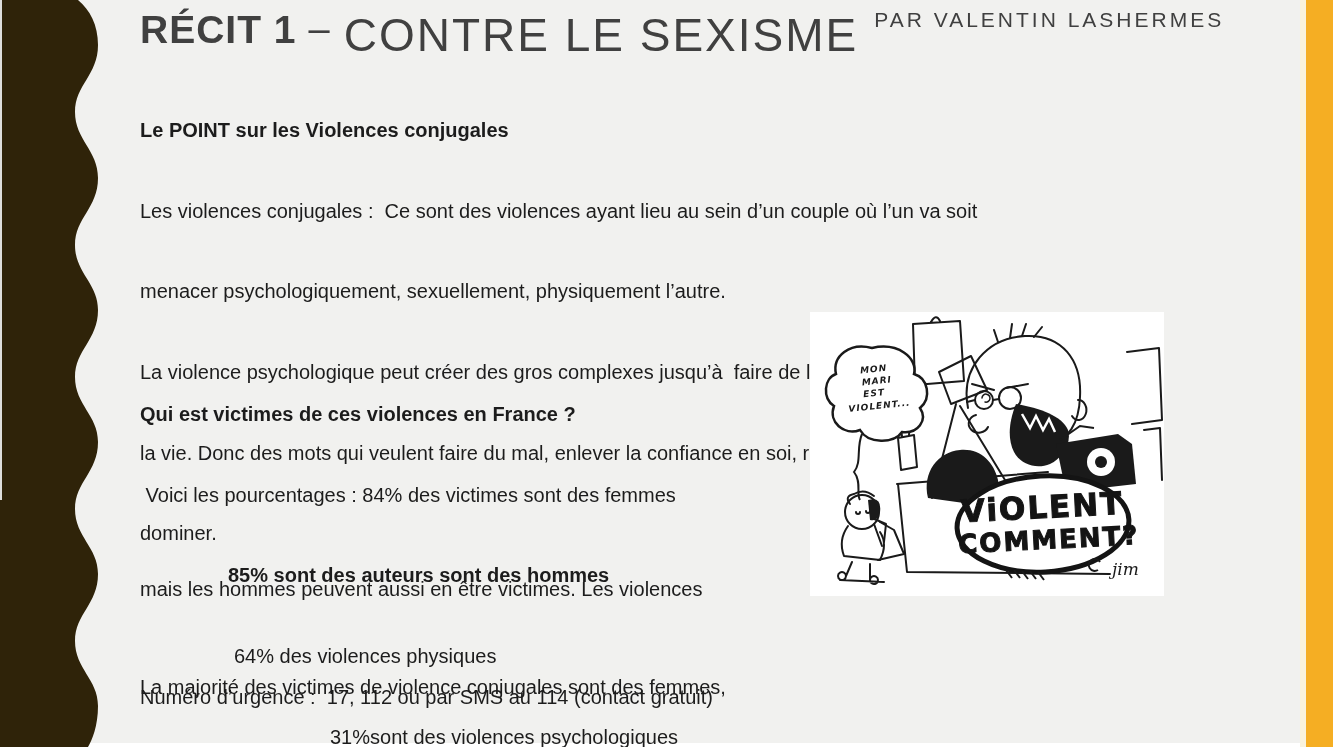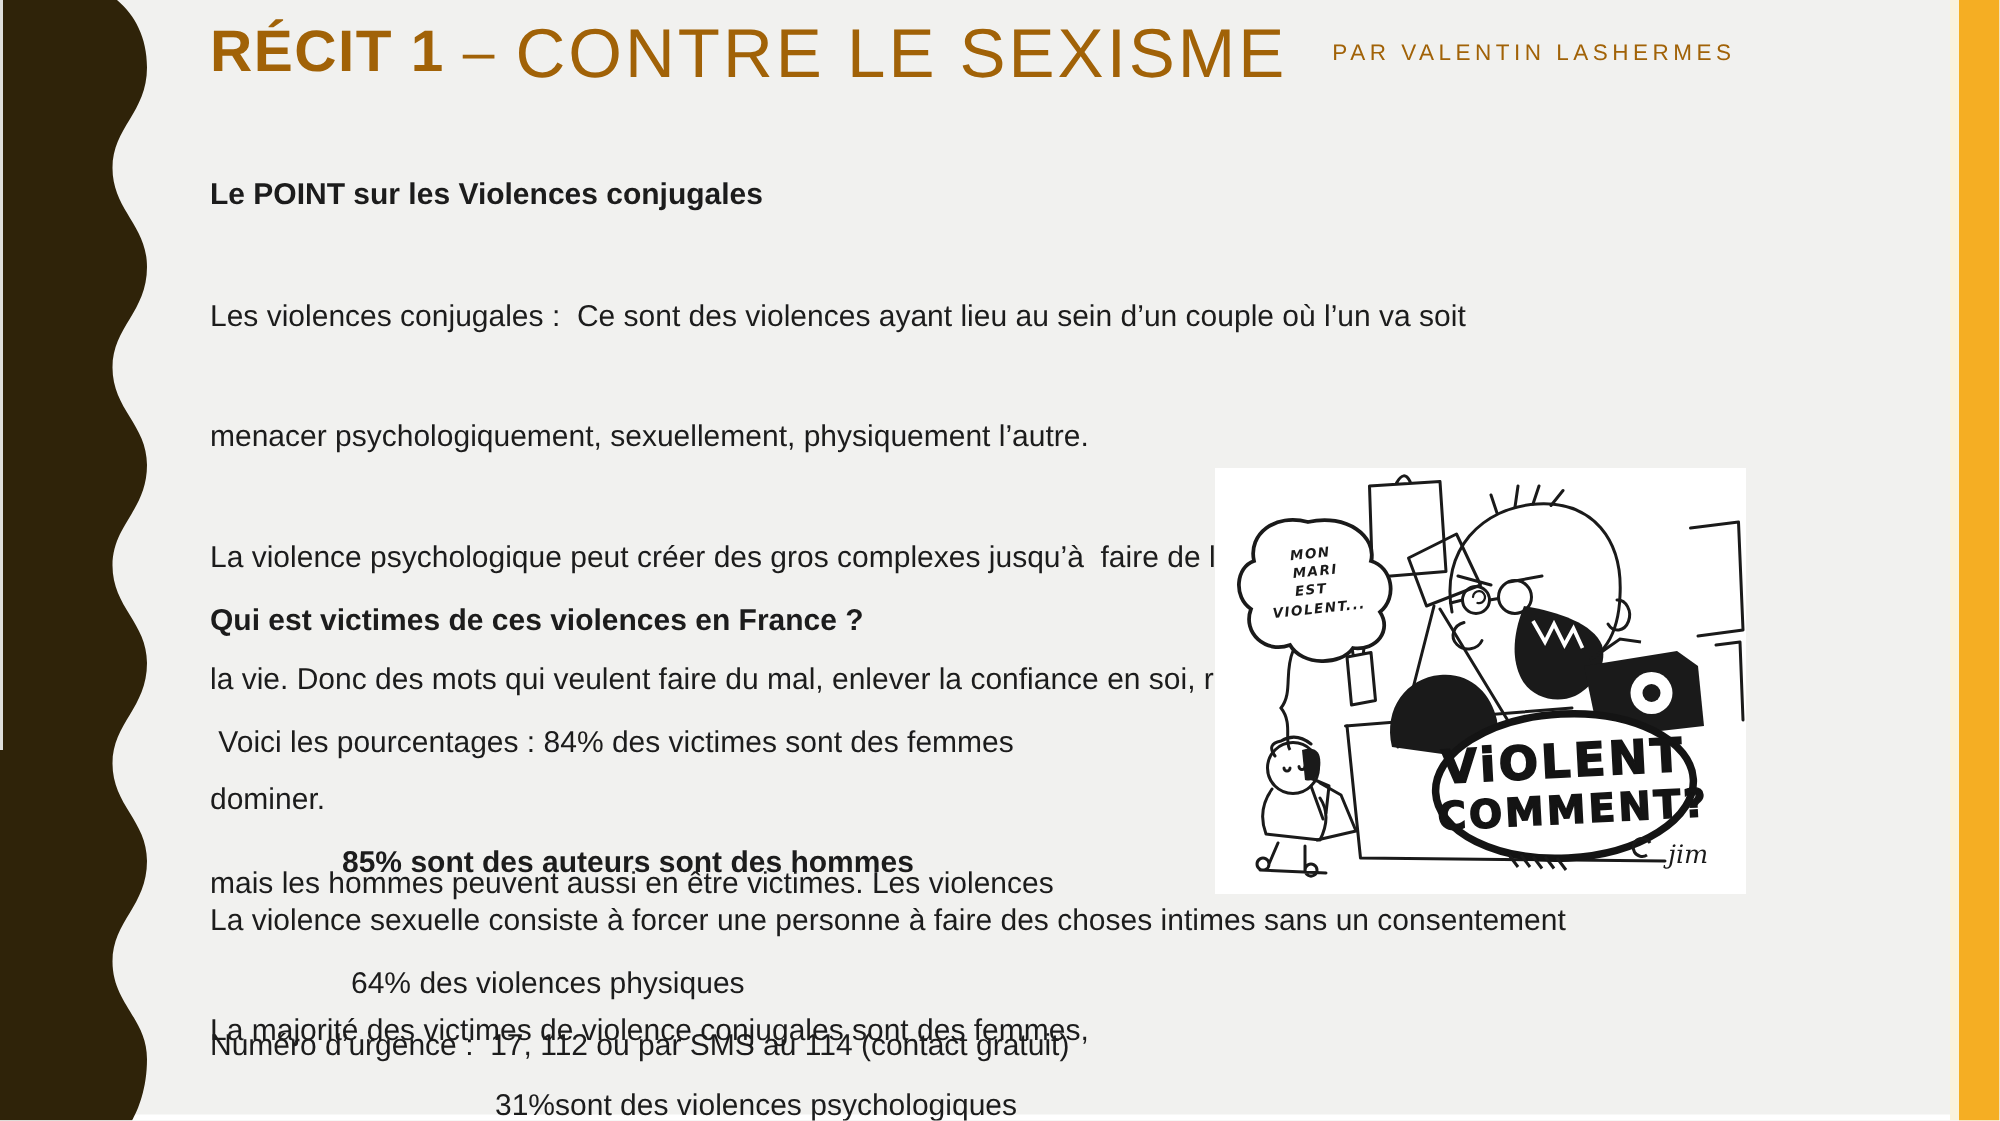--- a/index.html
+++ b/index.html
@@ -13,27 +13,27 @@
   .wave-svg{position:absolute;left:0;top:0;z-index:2;}
   .edge-sliver{position:absolute;left:0;top:0;width:2px;height:500px;background:#DEDEDC;z-index:3;}
   
   .cream-stripe{position:absolute;top:0;bottom:0;left:1300px;width:6px;background:#FAF3DC;z-index:2;}
   .orange-stripe{position:absolute;top:0;bottom:0;left:1306px;width:27px;background:#F5AE23;z-index:2;}
   .bottom-strip{position:absolute;left:0;right:0;bottom:0;height:4px;background:#FFFFFF;z-index:1;}
 
   
   .title{
     position:absolute;left:140px;top:8px;z-index:4;
-    display:flex;align-items:center;white-space:pre;
-    color:#a16207;
+    display:flex;align-items:flex-start;white-space:pre;
+    color:#404040;
   }
   .title-recit{font-size:39px;font-weight:bold;letter-spacing:1px;}
   .title-dash{font-size:38px;font-weight:400;margin:0 14px 0 12px;}
   .title-main{font-size:46px;font-weight:400;letter-spacing:2px;}
-  .title-byline{font-size:15px;font-weight:400;letter-spacing:3px;margin-left:30px;}
+  .title-byline{font-size:21px;font-weight:400;letter-spacing:3px;margin-left:16px;}
 
   
   .txt{position:absolute;left:140px;z-index:4;font-size:20px;white-space:pre-wrap;}
   .s1{top:63px;line-height:26.9px;}
   .s2{top:347px;line-height:26.9px;}
   .s3{top:508px;line-height:32.6px;}
   .s4{top:629px;line-height:27.3px;}
   .bold{font-weight:bold;}
   .ind-85{margin-left:88px;font-weight:bold;}
   .ind-64{margin-left:94px;}
@@ -76,21 +76,20 @@
     <span class="title-byline">PAR VALENTIN LASHERMES</span>
   </div>
 
   <div class="txt s1">
     <div class="bold">Le POINT sur les Violences conjugales</div>
     <div>Les violences conjugales :  Ce sont des violences ayant lieu au sein d’un couple où l’un va soit</div>
     <div>menacer psychologiquement, sexuellement, physiquement l’autre.</div>
     <div>La violence psychologique peut créer des gros complexes jusqu’à  faire de la chirurgie ou à s’enlever</div>
     <div>la vie. Donc des mots qui veulent faire du mal, enlever la confiance en soi, rabaisser, humilier,</div>
     <div>dominer.</div>
-    <div>La violence sexuelle consiste à forcer une personne à faire des choses intimes sans un consentement</div>
     
   </div>
 
   <div class="txt s2">
     <div class="bold">Qui est victimes de ces violences en France ?</div>
     <div> Voici les pourcentages : 84% des victimes sont des femmes</div>
     <div class="ind-85">85% sont des auteurs sont des hommes</div>
     <div class="ind-64">64% des violences physiques</div>
     <div class="ind-31">31%sont des violences psychologiques</div>
     

